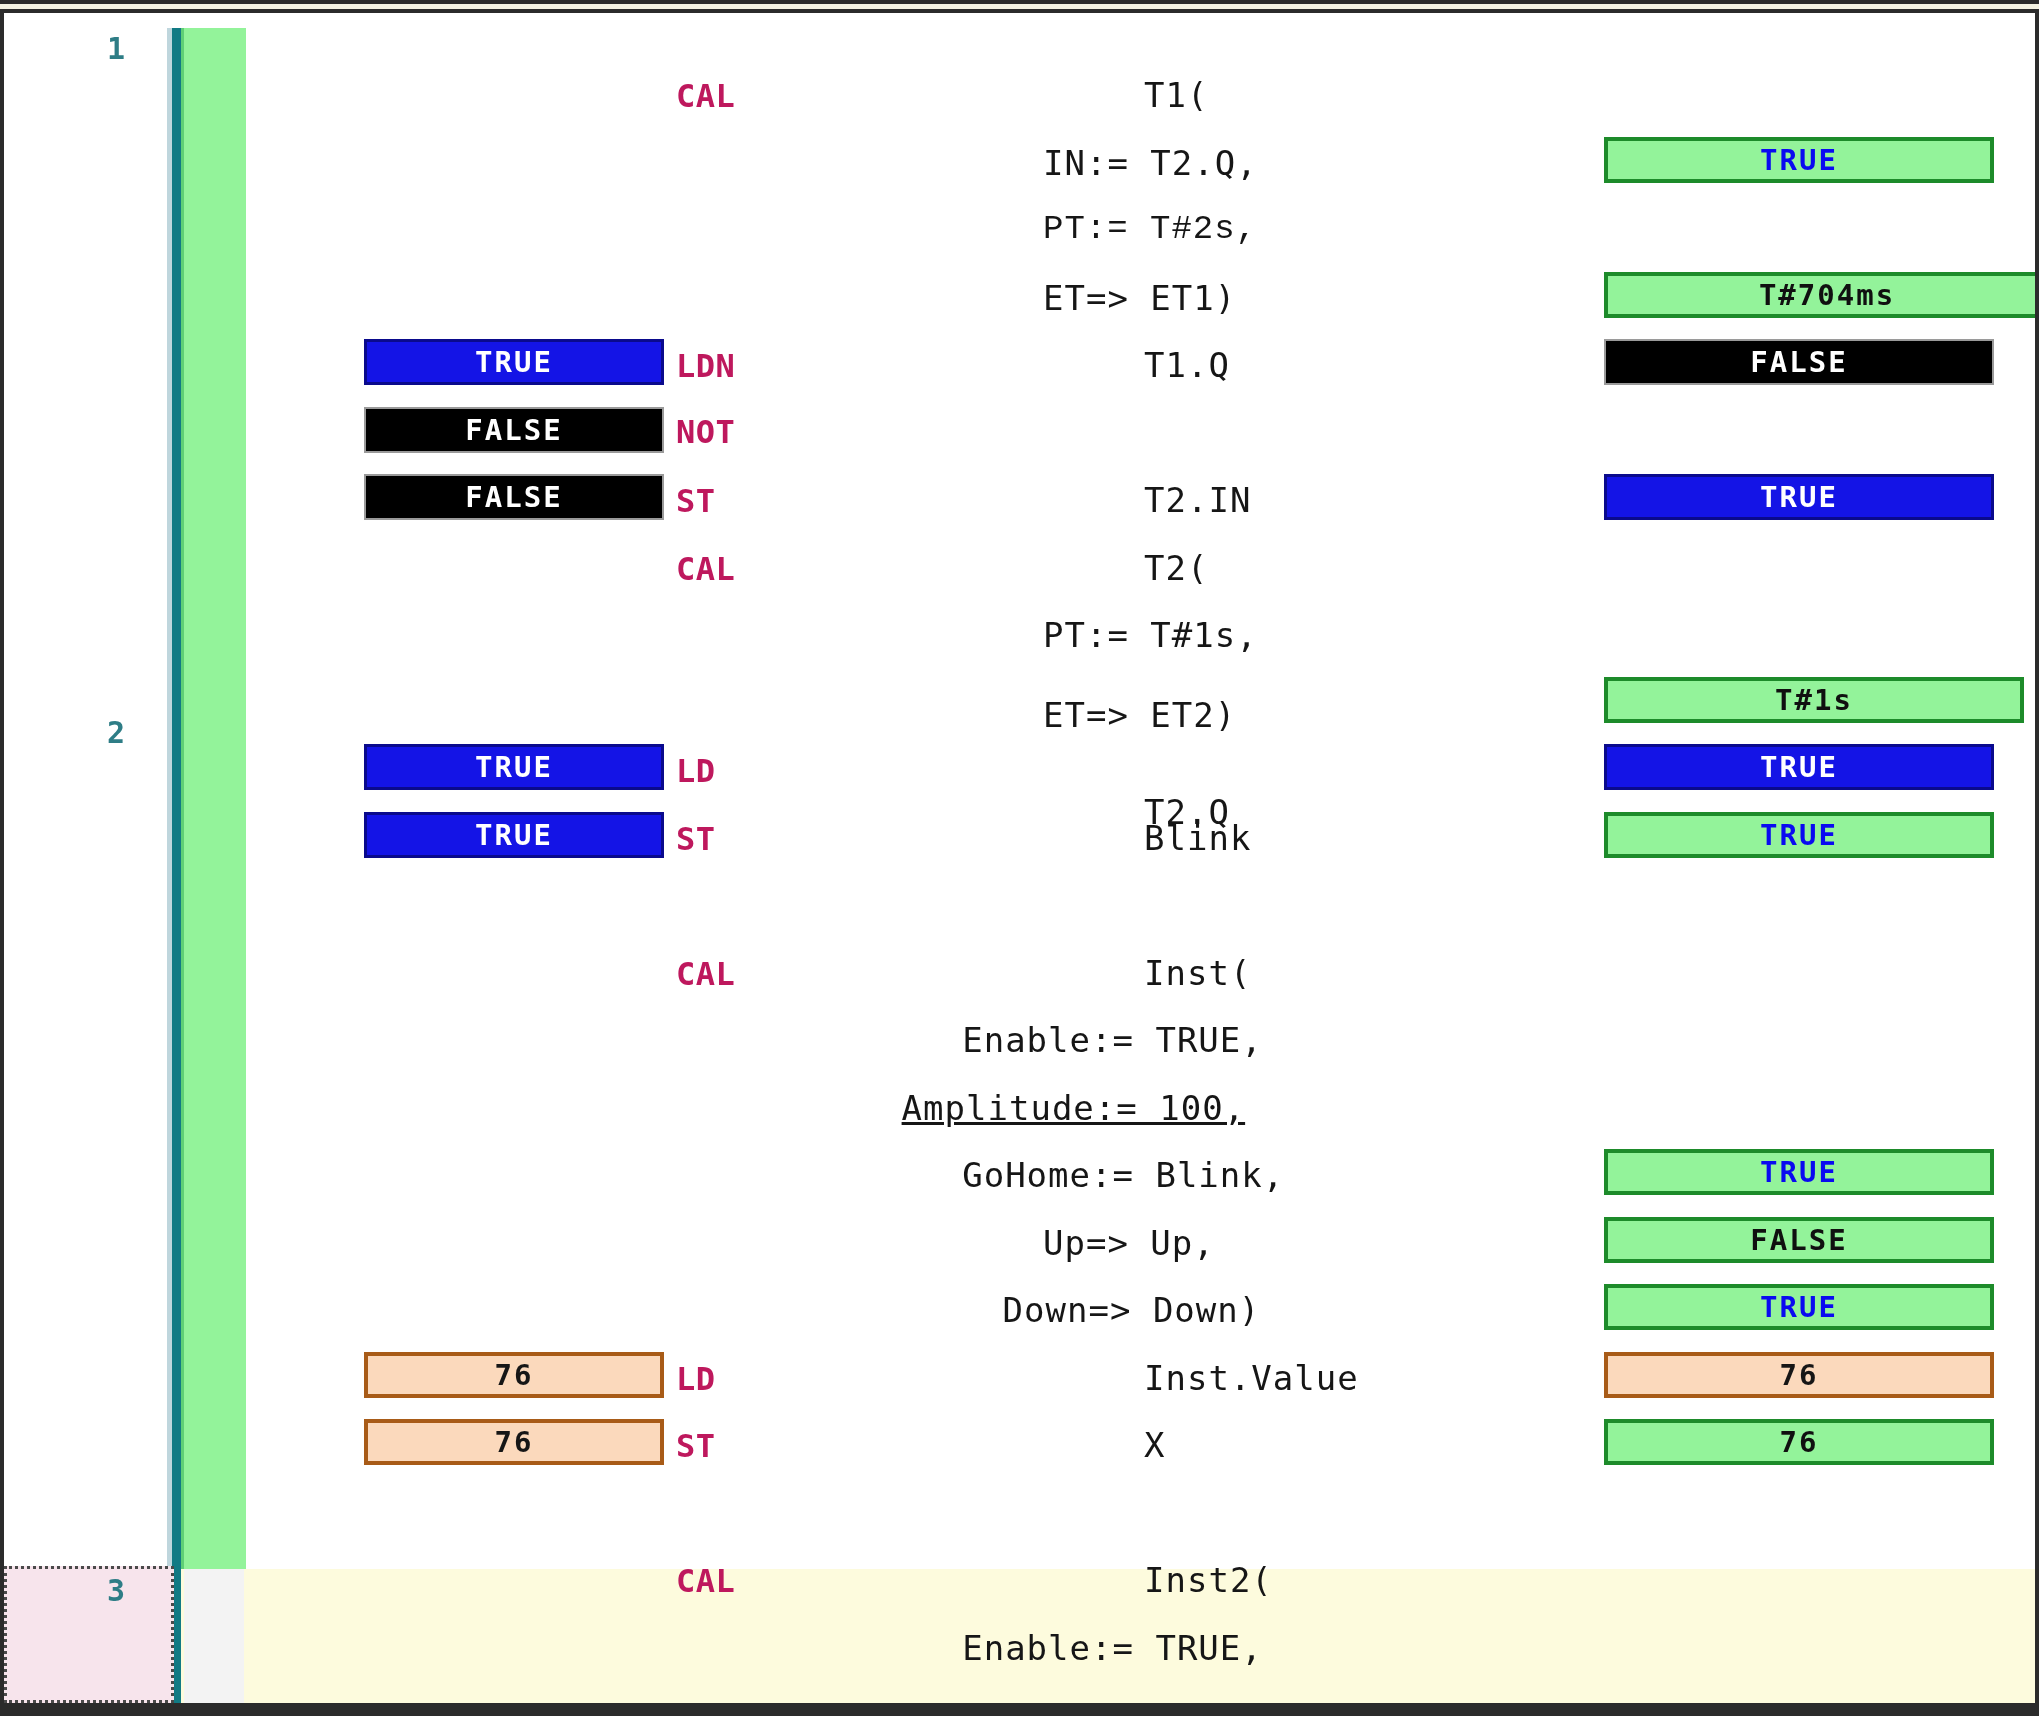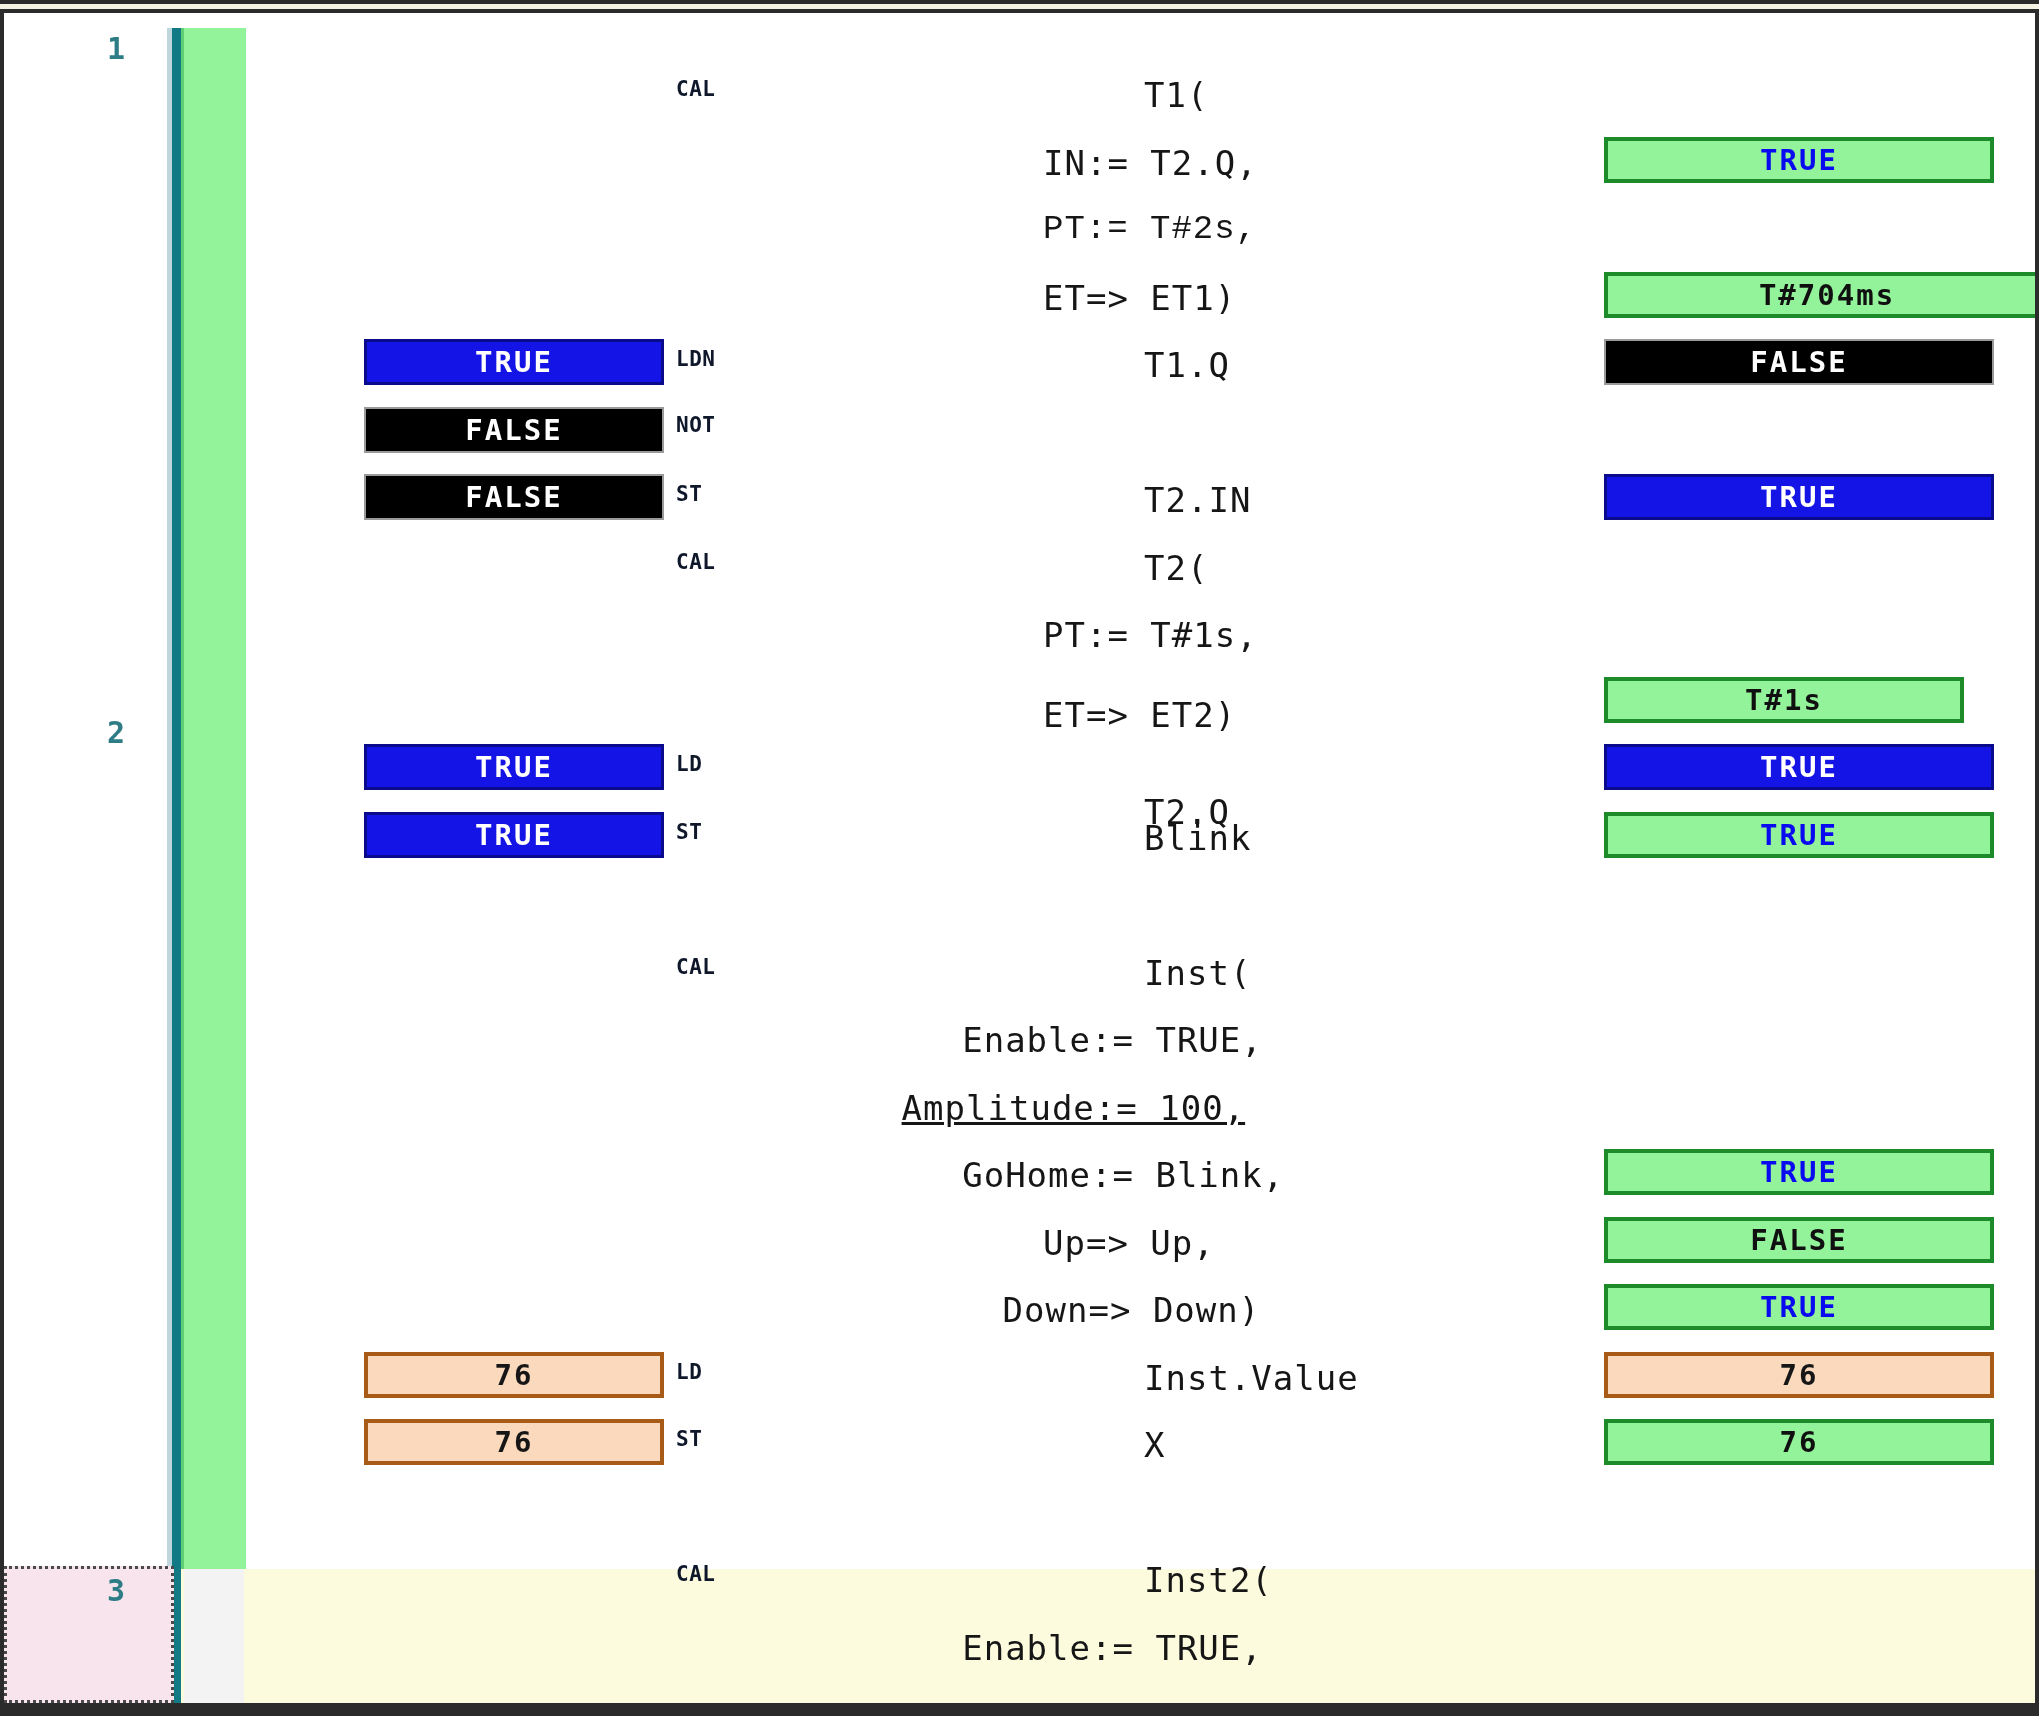--- a/index.html
+++ b/index.html
@@ -72,21 +72,21 @@
     position:absolute;
     width:60px;text-align:right;
     font-family:"DejaVu Sans Mono",monospace;
     font-size:30px;color:#2e7d86;font-weight:700;
     letter-spacing:-1px;
   }
 
   
   .line{position:absolute;white-space:pre;font-family:"DejaVu Sans Mono",monospace;}
   .op{
-    font-size:21px;font-weight:700;color:#0f172a;
+    font-size:32px;font-weight:700;color:#be185d;
     letter-spacing:0.5px;
   }
   .code{
     font-size:34px;color:#161616;
     letter-spacing:1px;
   }
 
   
   .vbox{
     position:absolute;
@@ -149,21 +149,21 @@
         <div class="vbox left-box black" style="left: 360px; top: 393.5px;">FALSE</div>
         <div class="line op" style="left: 672px; top: 400px;">NOT</div>
         <div class="vbox left-box black" style="left: 360px; top: 461px;">FALSE</div>
         <div class="line op" style="left: 672px; top: 469px;">ST</div>
         <div class="line code" style="left: 1140px; top: 467px;">T2.IN</div>
         <div class="vbox right-box blue" style="left: 1600px; top: 461px; width: 390px;">TRUE</div>
         <div class="line op" style="left: 672px; top: 536.5px;">CAL</div>
         <div class="line code" style="left: 1140px; top: 534.5px;">T2(</div>
         <div class="line code" style="left: 1039px; top: 602px;">PT:= T#1s,</div>
         <div class="line code" style="left: 1039px; top: 669.5px; margin-top: 12px;">ET=&gt; ET2)</div>
-        <div class="vbox right-box green dark-text" style="left: 1600px; top: 663.5px; width: 360px;">T#1s</div>
+        <div class="vbox right-box green dark-text" style="left: 1600px; top: 663.5px; width: 420px;">T#1s</div>
         <div class="vbox left-box blue" style="left: 360px; top: 731px;">TRUE</div>
         <div class="line op" style="left: 672px; top: 739px;">LD</div>
         <div class="line code" style="left: 1140px; top: 779px;">T2.Q</div>
         <div class="vbox right-box blue" style="left: 1600px; top: 731px; width: 390px;">TRUE</div>
         <div class="vbox left-box blue" style="left: 360px; top: 798.5px;">TRUE</div>
         <div class="line op" style="left: 672px; top: 806.5px;">ST</div>
         <div class="line code" style="left: 1140px; top: 804.5px;">Blink</div>
         <div class="vbox right-box green" style="left: 1600px; top: 798.5px; width: 390px;">TRUE</div>
         <div class="line op" style="left: 672px; top: 941.5px;">CAL</div>
         <div class="line code" style="left: 1140px; top: 939.5px;">Inst(</div>

